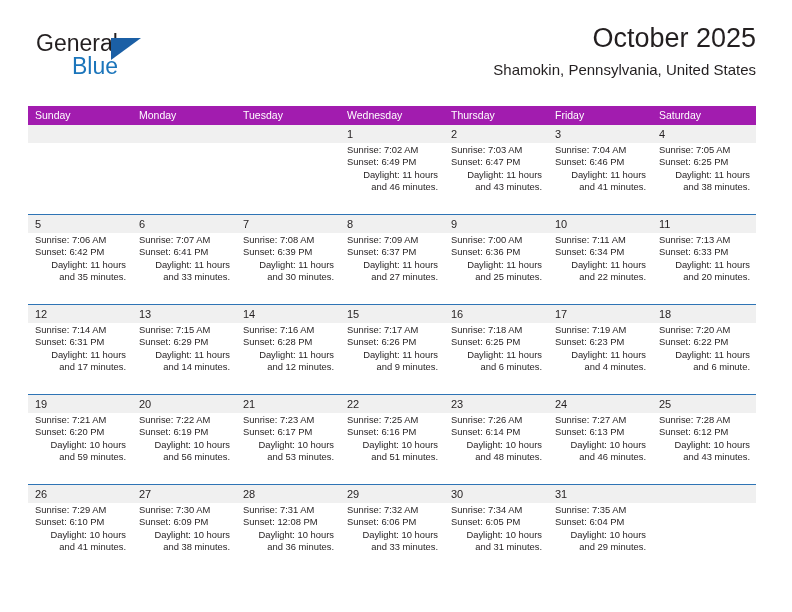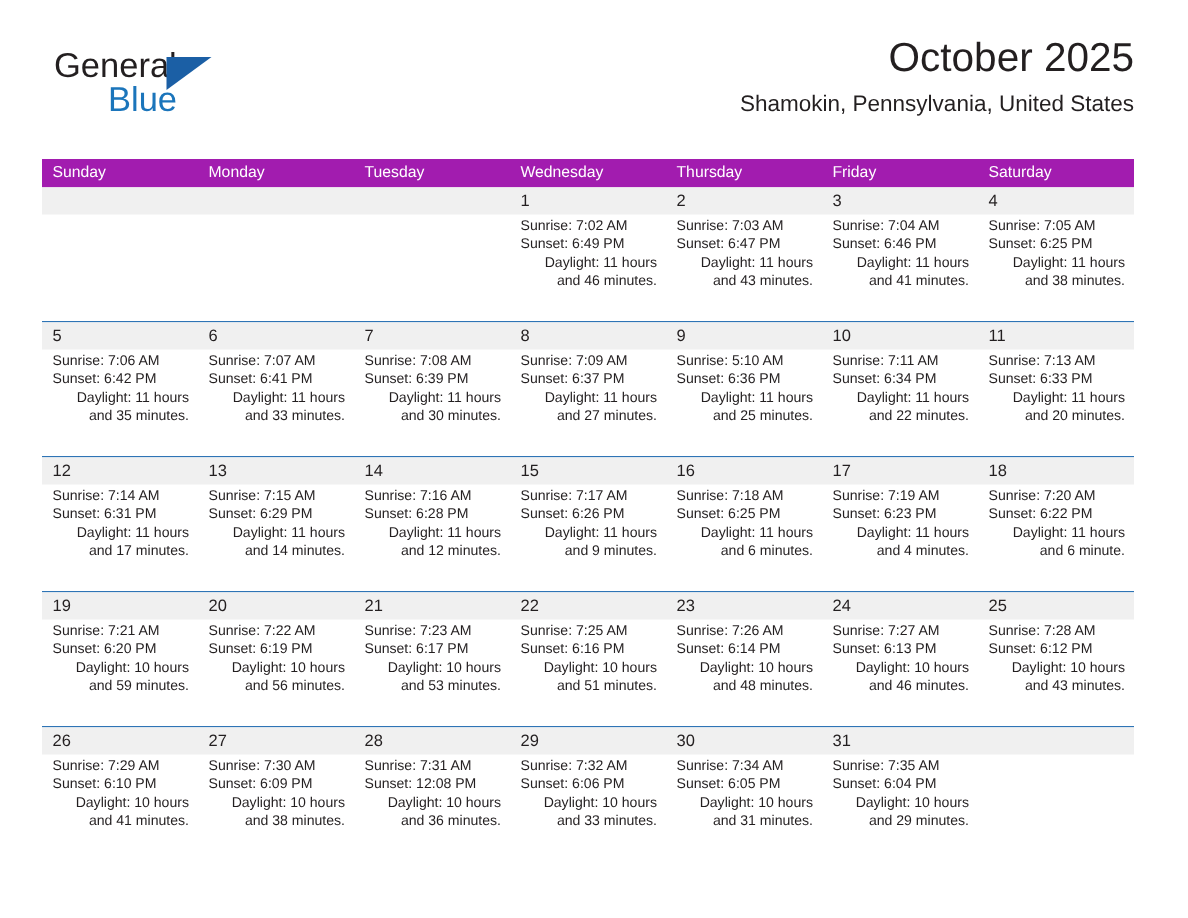--- a/index.html
+++ b/index.html
@@ -249,21 +249,21 @@
             <div class="daynum-band">8</div>
             <div class="cell-body">
               <div>Sunrise: 7:09 AM</div>
               <div>Sunset: 6:37 PM</div>
               <div class="daylight-line">Daylight: 11 hours and 27 minutes.</div>
             </div>
           </div>
           <div class="daycell">
             <div class="daynum-band">9</div>
             <div class="cell-body">
-              <div>Sunrise: 5:10 AM</div>
+              <div>Sunrise: 7:00 AM</div>
               <div>Sunset: 6:36 PM</div>
               <div class="daylight-line">Daylight: 11 hours and 25 minutes.</div>
             </div>
           </div>
           <div class="daycell">
             <div class="daynum-band">10</div>
             <div class="cell-body">
               <div>Sunrise: 7:11 AM</div>
               <div>Sunset: 6:34 PM</div>
               <div class="daylight-line">Daylight: 11 hours and 22 minutes.</div>

